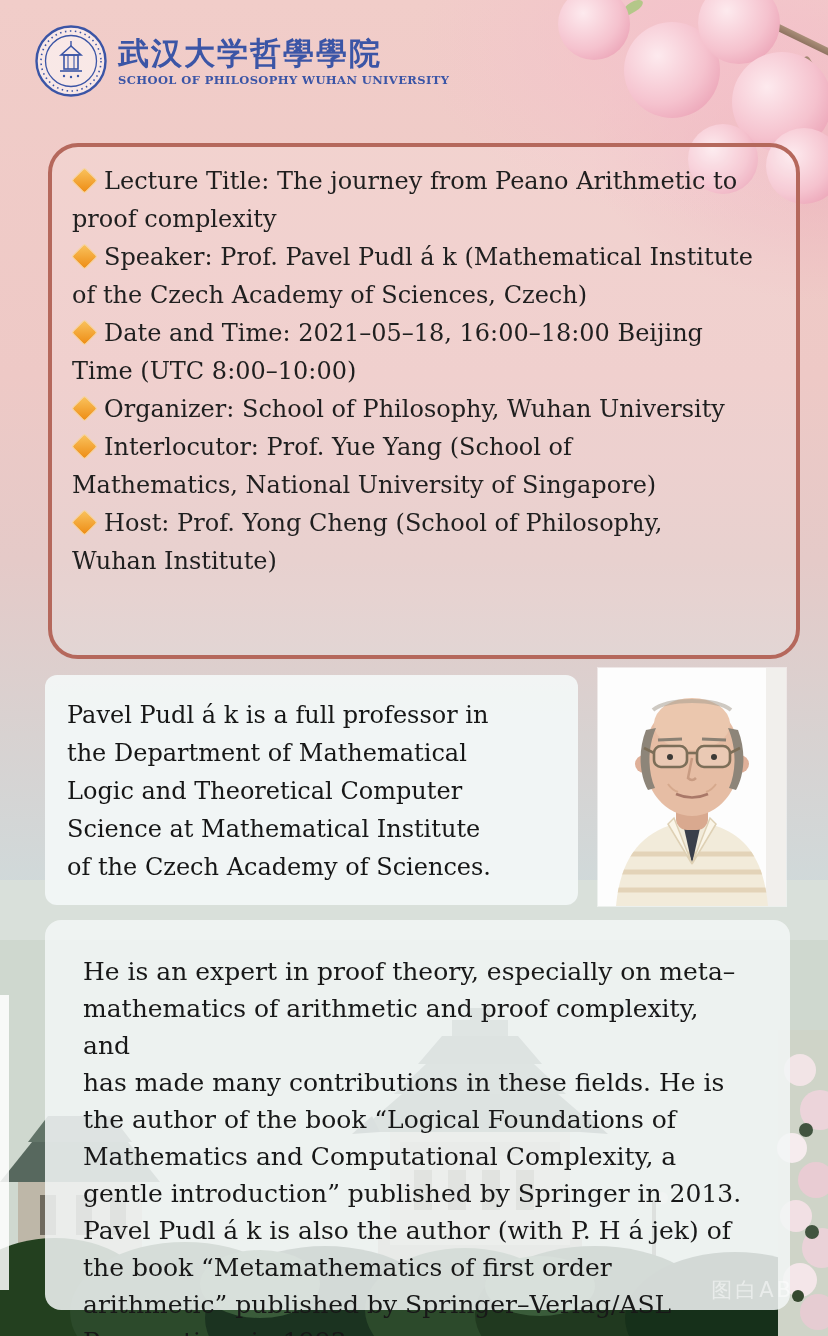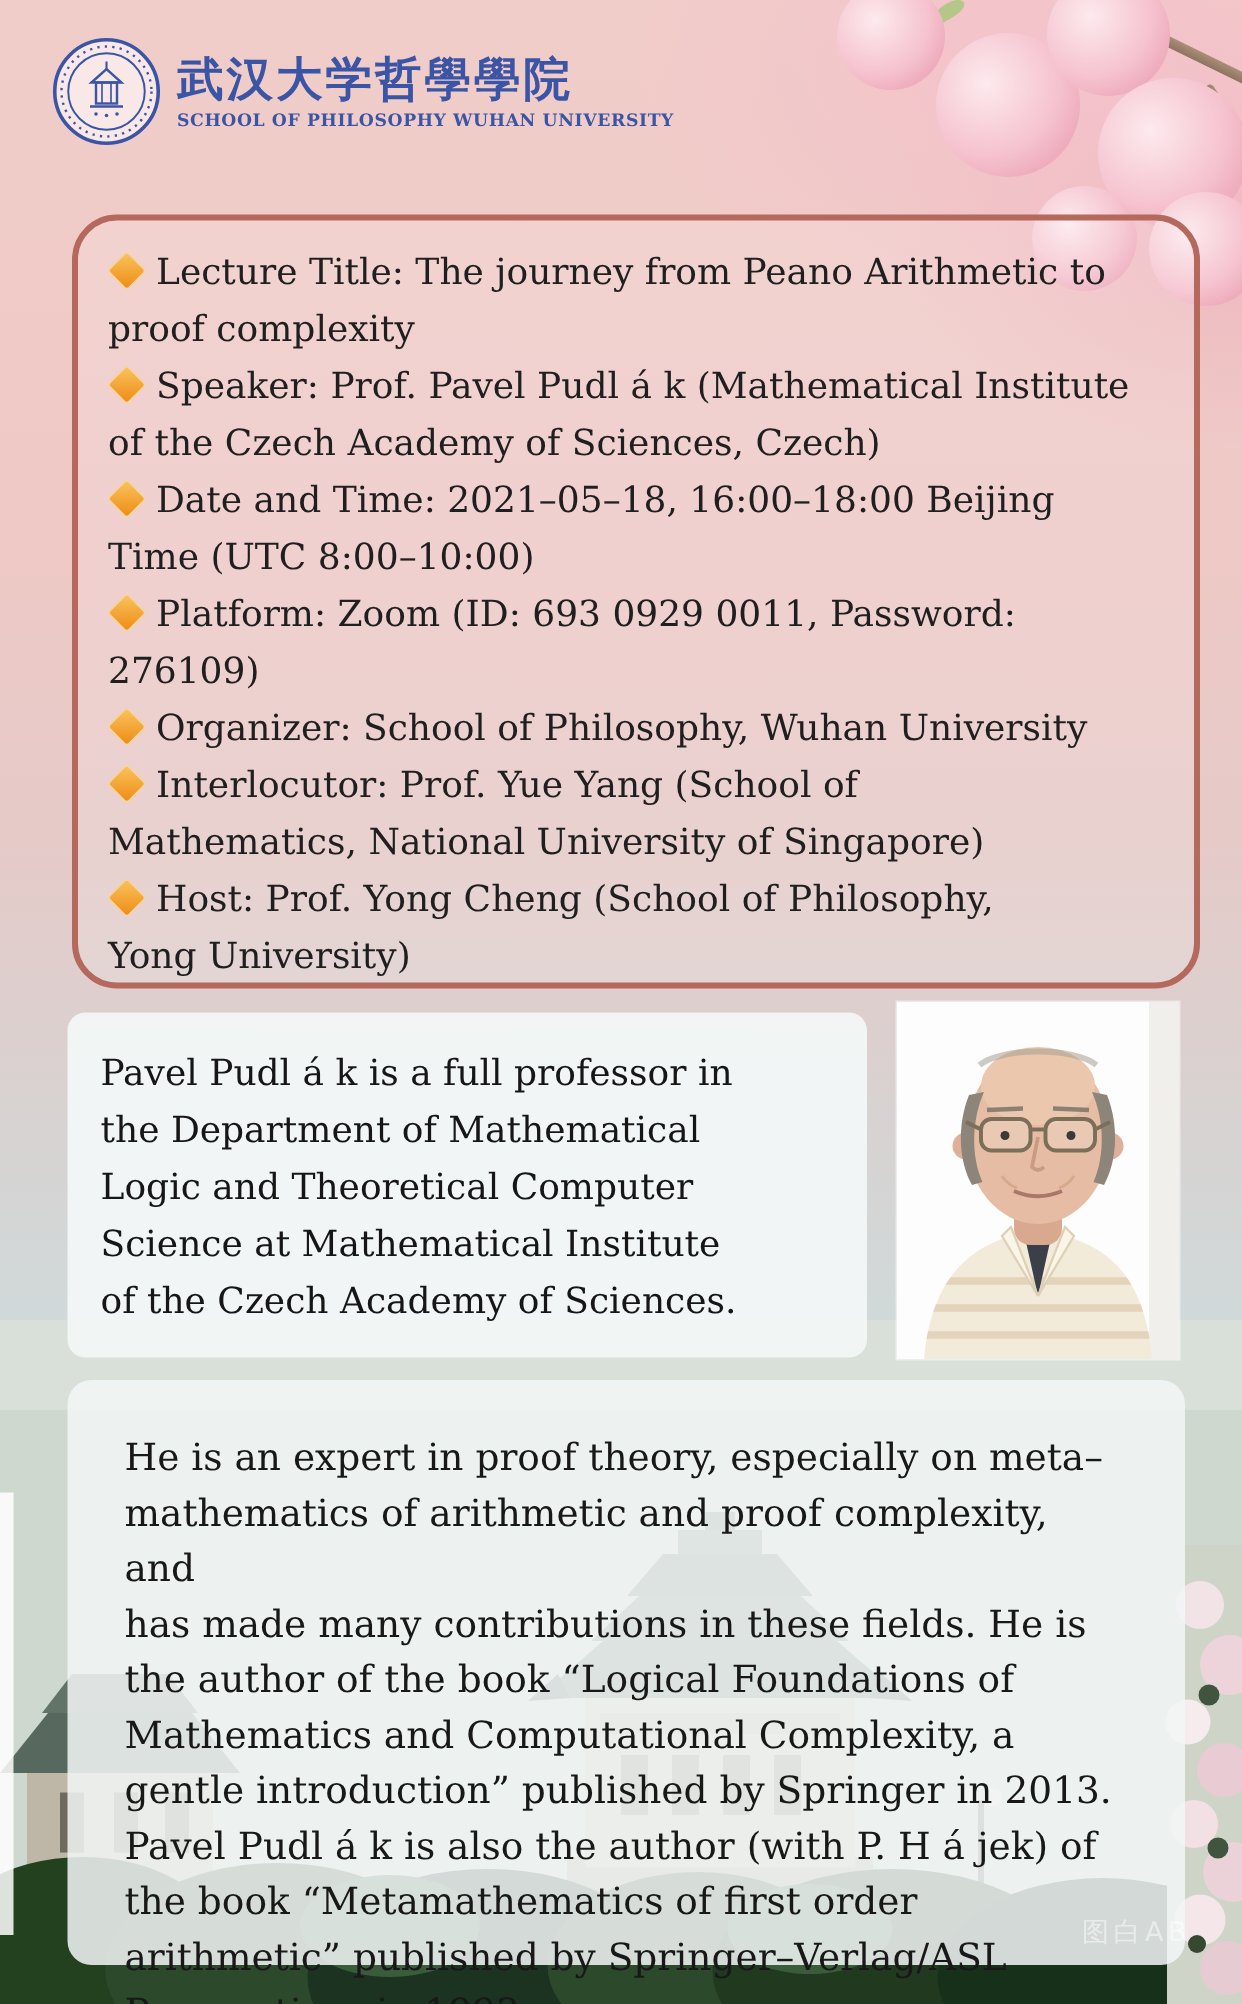--- a/index.html
+++ b/index.html
@@ -41,21 +41,21 @@
   .bio-card p{margin:0;white-space:pre-line;}
   .portrait{position:absolute;left:598px;top:668px;width:188px;height:238px;z-index:3;
     box-shadow:0 0 0 1px rgba(255,255,255,.5);}
   
   .about-card{position:absolute;left:45px;top:920px;width:745px;height:390px;box-sizing:border-box;
     border-radius:16px;background:rgba(242,246,246,.86);padding:17px 22px;
     color:#181818;font-size:25px;line-height:37px;z-index:3;}
   .about-card p{margin:16px;white-space:pre-line;}
   
   .watermark{position:absolute;right:34px;top:1276px;color:rgba(255,255,255,.5);
-    font-size:18px;letter-spacing:3px;z-index:4;font-family:"DejaVu Sans","Liberation Sans",sans-serif;}
+    font-size:21px;letter-spacing:3px;z-index:4;font-family:"DejaVu Sans","Liberation Sans",sans-serif;}
 </style>
 </head>
 <body>
 
 <div class="poster">
 
   <svg class="scene" viewBox="0 0 828 456" preserveAspectRatio="none">
     <rect width="828" height="456" fill="#d9e0da"></rect>
     <rect y="60" width="828" height="396" fill="#cfd8cf"></rect>
 
@@ -150,27 +150,25 @@
   </div>
 
 
   <section class="info-box">
     <div class="info-item"><span class="diamond"></span><span class="info-text">Lecture Title: The journey from Peano Arithmetic to
 proof complexity</span></div>
     <div class="info-item"><span class="diamond"></span><span class="info-text">Speaker: Prof. Pavel Pudl á k (Mathematical Institute
 of the Czech Academy of Sciences, Czech)</span></div>
     <div class="info-item"><span class="diamond"></span><span class="info-text">Date and Time: 2021–05–18, 16:00–18:00 Beijing
 Time (UTC 8:00–10:00)</span></div>
-    <div class="info-item"><span class="diamond"></span><span class="info-text">Platform: Zoom (ID: 693 0929 0011, Password:
-276109)</span></div>
     <div class="info-item"><span class="diamond"></span><span class="info-text">Organizer: School of Philosophy, Wuhan University</span></div>
     <div class="info-item"><span class="diamond"></span><span class="info-text">Interlocutor: Prof. Yue Yang (School of
 Mathematics, National University of Singapore)</span></div>
     <div class="info-item"><span class="diamond"></span><span class="info-text">Host: Prof. Yong Cheng (School of Philosophy,
-Yong University)</span></div>
+Wuhan Institute)</span></div>
   </section>
 
   <section class="bio-card">
     <p>Pavel Pudl á k is a full professor in
 the Department of Mathematical
 Logic and Theoretical Computer
 Science at Mathematical Institute
 of the Czech Academy of Sciences.</p>
   </section>
 

